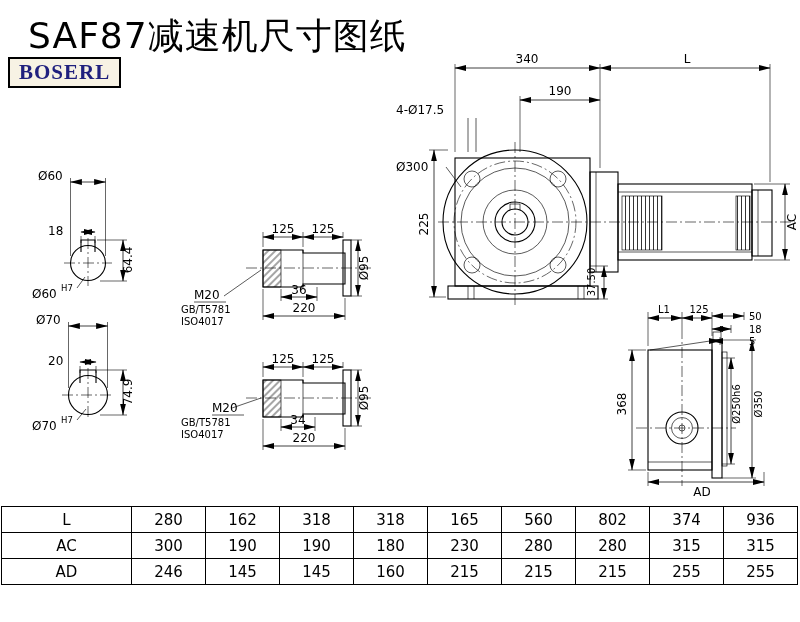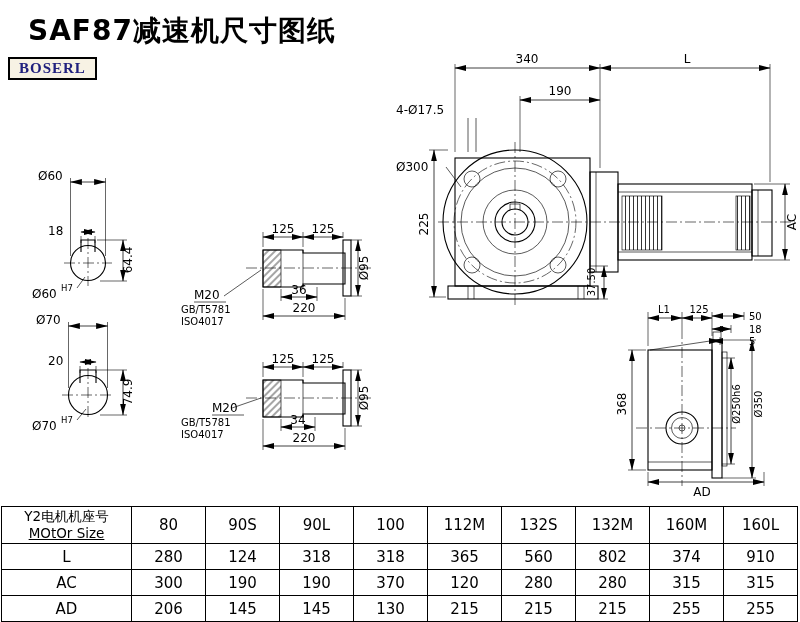--- a/index.html
+++ b/index.html
@@ -1,21 +1,21 @@
 <!DOCTYPE html>
 <html><head>
 <meta charset="utf-8">
 <style>
   html,body{margin:0;padding:0;}
   body{width:800px;height:622px;background:#fff;position:relative;overflow:hidden;
        font-family:"DejaVu Sans",sans-serif;color:#000;}
-  .title{position:absolute;left:28px;top:12px;font-size:28px;font-weight:bold;letter-spacing:1px;}
+  .title{position:absolute;left:28px;top:12px;font-size:36px;font-weight:normal;letter-spacing:1px;}
   .logo{position:absolute;left:8px;top:57px;border:2px solid #000;background:#f7f2e4;
         color:#20207e;font-family:"Liberation Serif",serif;font-weight:bold;
-        font-size:15px;padding:1px 9px;letter-spacing:1px;}
+        font-size:21px;padding:1px 9px;letter-spacing:1px;}
   svg.drawing{position:absolute;left:0;top:0;}
   .ln{fill:none;stroke:#000;stroke-width:1.1;}
   .tn{fill:none;stroke:#000;stroke-width:0.65;}
   .xl{fill:none;stroke:#000;stroke-width:0.6;}
   .cl{fill:none;stroke:#000;stroke-width:0.6;stroke-dasharray:11 3 2 3;}
   .dl{fill:none;stroke:#000;stroke-width:0.75;}
   svg text{font-family:"DejaVu Sans",sans-serif;font-size:12px;fill:#000;}
   svg text.sm{font-size:10px;}
   svg text.xs{font-size:8.5px;}
   svg text.mid{text-anchor:middle;}
@@ -273,65 +273,50 @@
       <text class="mid" x="702" y="496">AD</text>
     </g>
   </svg>
 
   <table class="dim-table">
     <colgroup>
       <col style="width:130px">
       <col span="9" style="width:74px">
     </colgroup>
     <tbody>
-        <tr class="hdr">
-      <td>
-        <div class="hdr-cn">Y2电机机座号</div>
-        <div><span class="hdr-en">MOtOr Size</span></div>
-      </td>
-      <td>80</td>
-      <td>90S</td>
-      <td>90L</td>
-      <td>100</td>
-      <td>112M</td>
-      <td>132S</td>
-      <td>132M</td>
-      <td>160M</td>
-      <td>160L</td>
-    </tr>
     <tr>
       <td>L</td>
       <td>280</td>
-      <td>124</td>
+      <td>162</td>
       <td>318</td>
       <td>318</td>
-      <td>365</td>
+      <td>165</td>
       <td>560</td>
       <td>802</td>
       <td>374</td>
-      <td>910</td>
+      <td>936</td>
     </tr>
     <tr>
       <td>AC</td>
       <td>300</td>
       <td>190</td>
       <td>190</td>
-      <td>370</td>
-      <td>120</td>
+      <td>180</td>
+      <td>230</td>
       <td>280</td>
       <td>280</td>
       <td>315</td>
       <td>315</td>
     </tr>
     <tr>
       <td>AD</td>
-      <td>206</td>
+      <td>246</td>
       <td>145</td>
       <td>145</td>
-      <td>130</td>
+      <td>160</td>
       <td>215</td>
       <td>215</td>
       <td>215</td>
       <td>255</td>
       <td>255</td>
     </tr>
   </tbody>
     </table>
 </div>
 

